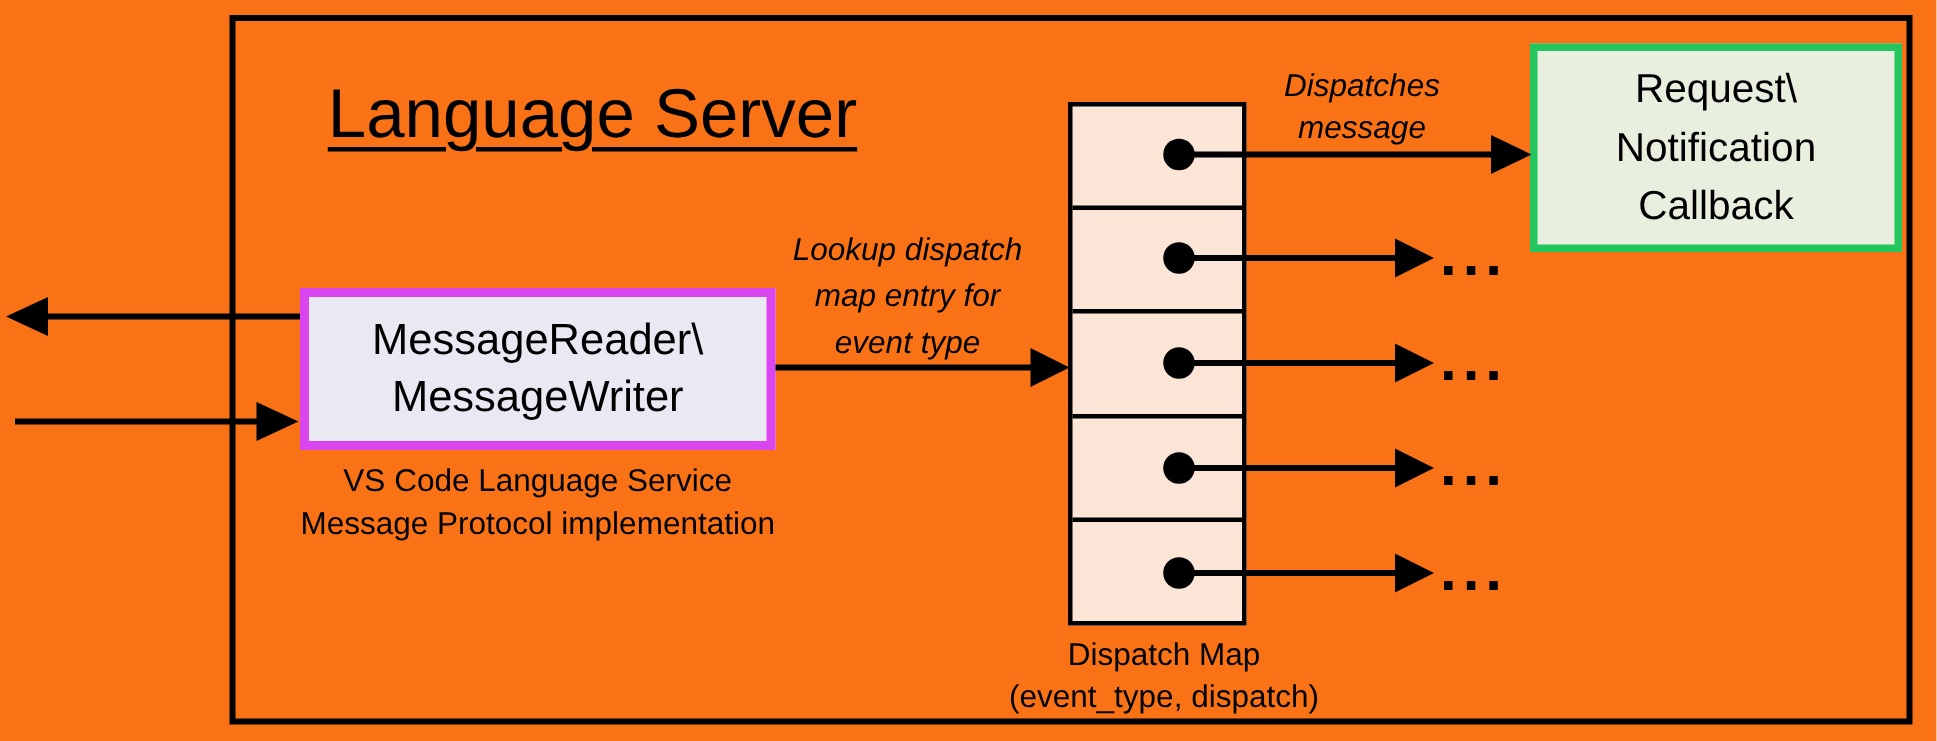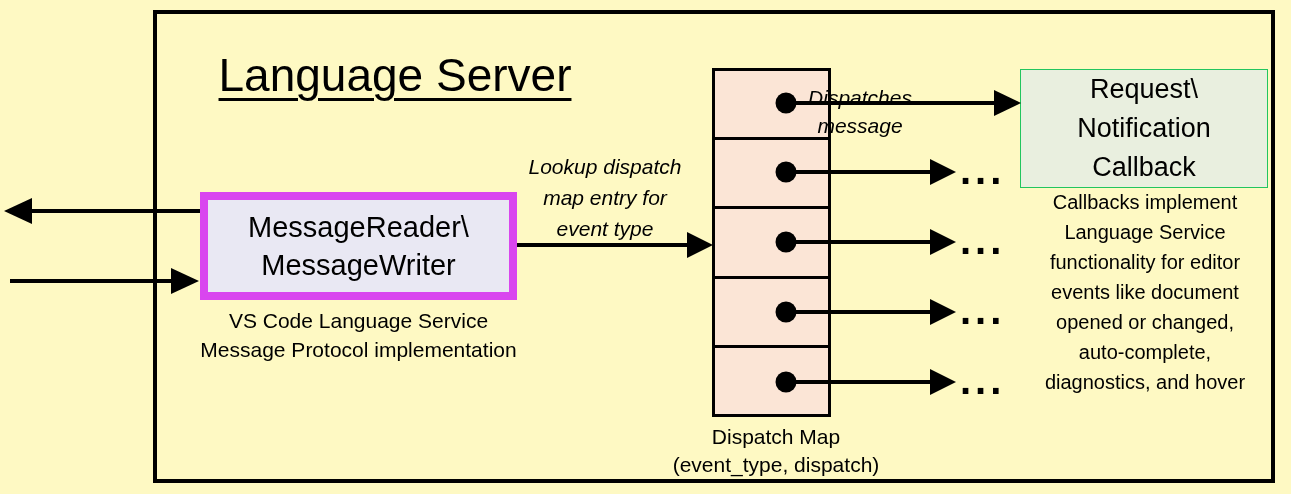--- a/index.html
+++ b/index.html
@@ -1,21 +1,21 @@
 <!DOCTYPE html>
 <html><head>
 <meta charset="utf-8">
 <style>
   * { margin: 0; padding: 0; box-sizing: border-box; }
   html, body { background: #ffffff; }
   #canvas {
     position: relative;
     width: 1291px;
     height: 494px;
-    background: #fef9c3;
+    background: #f97316;
     font-family: "Liberation Sans", sans-serif;
     color: #000000;
     overflow: hidden;
   }
   .abs { position: absolute; }
   .pre { white-space: pre-line; }
   .center { text-align: center; }
   .italic { font-style: italic; }
 
   #outer-box {
@@ -37,21 +37,21 @@
   }
 
   #io-label {
     left: 16px; top: 222px; width: 160px;
     font-size: 21px; line-height: 28px;
   }
 
   #message-reader-box {
     left: 200px; top: 192px;
     width: 317px; height: 108px;
-    border: 8px solid #d946ef;
+    border: 6px solid #d946ef;
     background: #e9e8f3;
     display: flex; align-items: center; justify-content: center;
     font-size: 29px; line-height: 38px;
     text-align: center;
   }
   #mr-caption {
     left: 200px; top: 306px; width: 317px;
     font-size: 21px; line-height: 29px;
   }
 
@@ -68,33 +68,32 @@
     display: flex; flex-direction: column;
   }
   .dm-cell { flex: 1; border-bottom: 3px solid #000000; }
   .dm-cell:last-child { border-bottom: none; }
   #dm-caption {
     left: 640px; top: 423px; width: 272px;
     font-size: 21px; line-height: 28px;
   }
 
   #dispatches-label {
-    left: 790px; top: 44px; width: 140px;
-    font-size: 21px; line-height: 28px; margin-top: 40px;
+    left: 838px; top: 44px; width: 140px;
+    font-size: 21px; line-height: 28px;
   }
 
   #callback-box {
     left: 1020px; top: 29px;
-    width: 248px; height: 119px;
-    border: 1px solid #22c55e;
+    width: 248px; height: 139px;
+    border: 5px solid #22c55e;
     background: #e9efdf;
     display: flex; align-items: center; justify-content: center;
     font-size: 27px; line-height: 39px;
     text-align: center;
-    margin-top: 40px;
   }
   #callbacks-note {
     left: 1005px; top: 187px; width: 280px;
     font-size: 20px; line-height: 30px;
   }
 
   .ellipsis {
     width: 56px;
     font-size: 40px;
     font-weight: 700;
@@ -145,27 +144,20 @@
   <div id="dm-caption" class="abs pre center">Dispatch Map
 (event_type, dispatch)</div>
 
   <div id="dispatches-label" class="abs pre center italic">Dispatches
 message</div>
 
   <div id="callback-box" class="abs pre">Request\
 Notification
 Callback</div>
 
-  <div id="callbacks-note" class="abs pre center">Callbacks implement
-Language Service
-functionality for editor
-events like document
-opened or changed,
-auto-complete,
-diagnostics, and hover</div>
 
   <div id="ellipsis-1" class="abs ellipsis">...</div>
   <div id="ellipsis-2" class="abs ellipsis">...</div>
   <div id="ellipsis-3" class="abs ellipsis">...</div>
   <div id="ellipsis-4" class="abs ellipsis">...</div>
 
   <svg id="connector-layer" class="abs" viewBox="0 0 1291 494" xmlns="http://www.w3.org/2000/svg">
 
     <g>
       <line x1="200" y1="211" x2="30" y2="211"></line>

